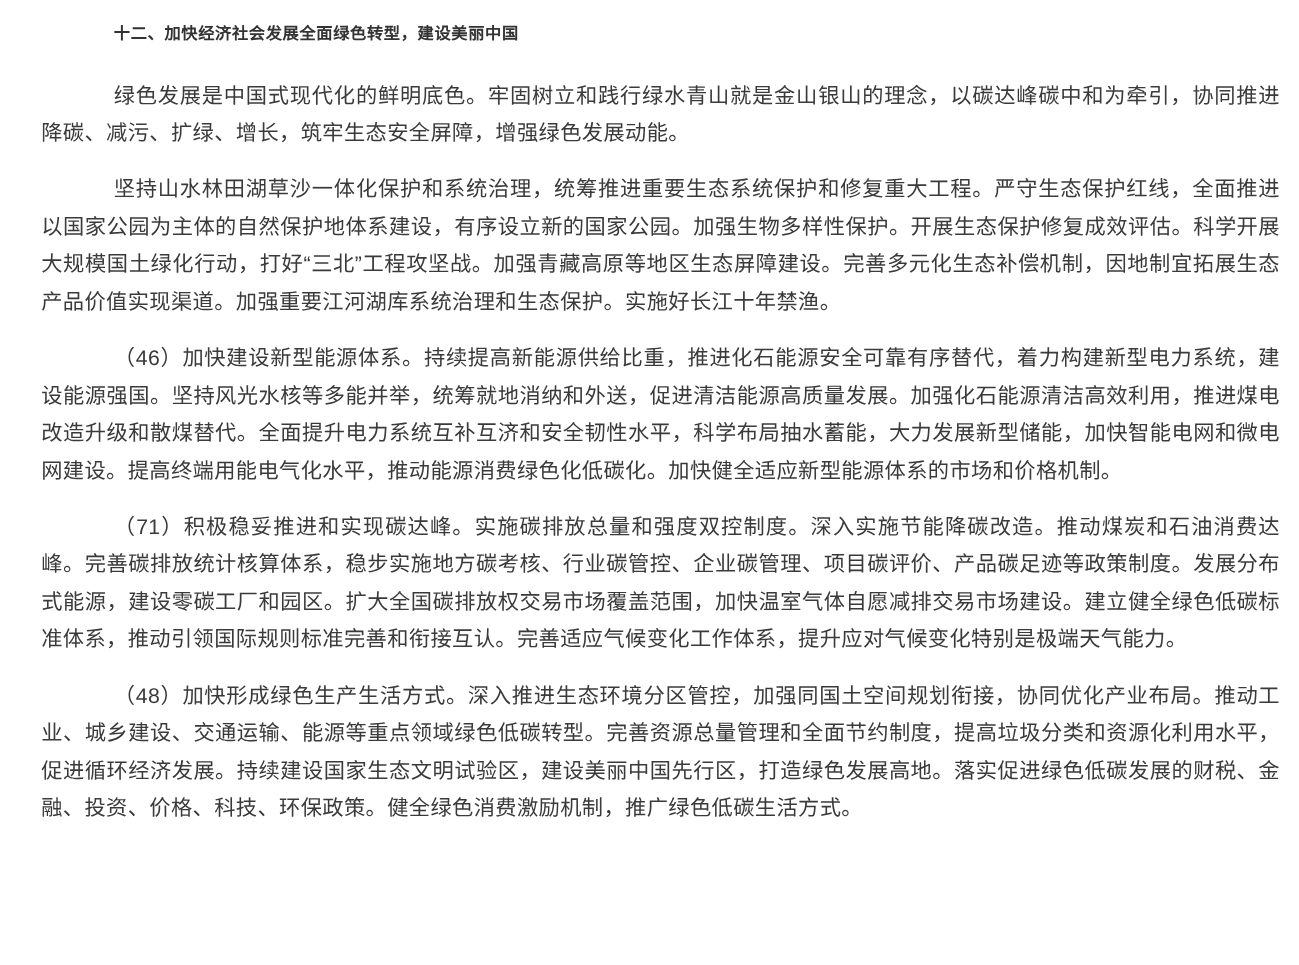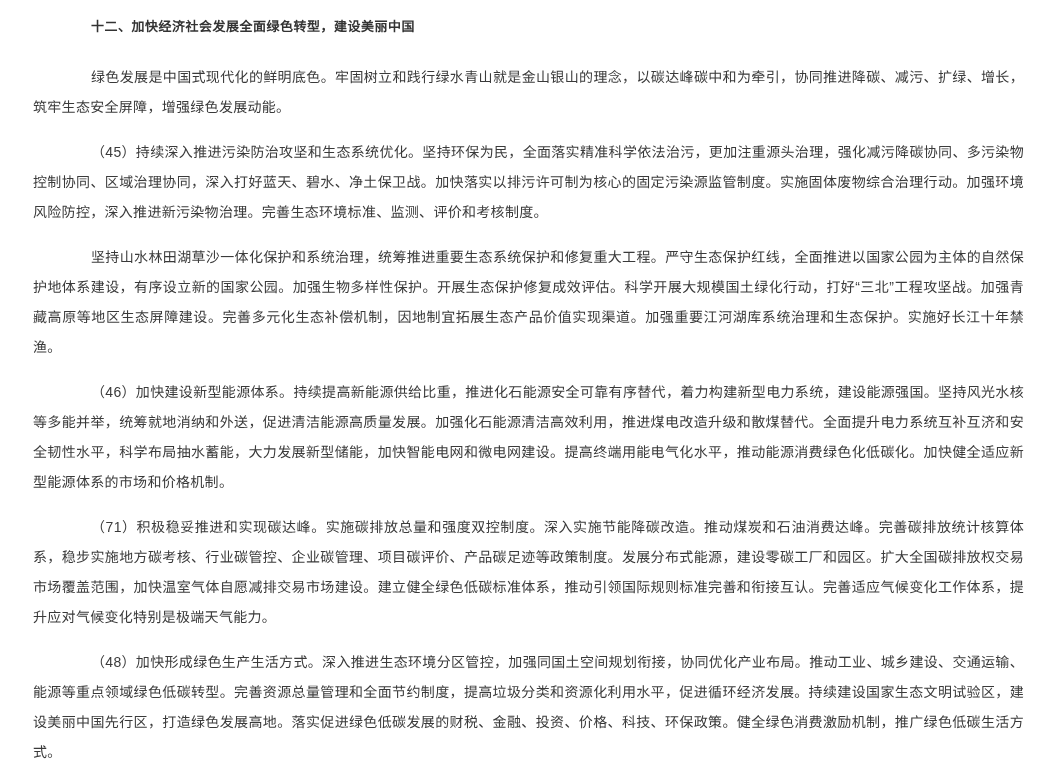--- a/index.html
+++ b/index.html
@@ -21,39 +21,38 @@
   .doc h2 {
     font-size: 13px;
     line-height: 28px;
     font-weight: bold;
     margin: 0 0 21px 0;
     text-indent: 58px;
     color: #333333;
     letter-spacing: 0.5px;
   }
   .doc p {
-    font-size: 14px;
+    font-size: 17px;
     line-height: 30px;
     margin: 0 0 15px 0;
     text-align: justify;
     text-justify: inter-ideograph;
     text-indent: 58px;
     letter-spacing: 0.3px;
     word-break: break-all;
   }
 </style>
 </head>
 <body>
 
 <div class="doc">
   <h2>十二、加快经济社会发展全面绿色转型，建设美丽中国</h2>
 
   <p>绿色发展是中国式现代化的鲜明底色。牢固树立和践行绿水青山就是金山银山的理念，以碳达峰碳中和为牵引，协同推进降碳、减污、扩绿、增长，筑牢生态安全屏障，增强绿色发展动能。</p>
 
-  <p>（45）持续深入推进污染防治攻坚和生态系统优化。坚持环保为民，全面落实精准科学依法治污，更加注重源头治理，强化减污降碳协同、多污染物控制协同、区域治理协同，深入打好蓝天、碧水、净土保卫战。加快落实以排污许可制为核心的固定污染源监管制度。实施固体废物综合治理行动。加强环境风险防控，深入推进新污染物治理。完善生态环境标准、监测、评价和考核制度。</p>
 
   <p>坚持山水林田湖草沙一体化保护和系统治理，统筹推进重要生态系统保护和修复重大工程。严守生态保护红线，全面推进以国家公园为主体的自然保护地体系建设，有序设立新的国家公园。加强生物多样性保护。开展生态保护修复成效评估。科学开展大规模国土绿化行动，打好“三北”工程攻坚战。加强青藏高原等地区生态屏障建设。完善多元化生态补偿机制，因地制宜拓展生态产品价值实现渠道。加强重要江河湖库系统治理和生态保护。实施好长江十年禁渔。</p>
 
   <p>（46）加快建设新型能源体系。持续提高新能源供给比重，推进化石能源安全可靠有序替代，着力构建新型电力系统，建设能源强国。坚持风光水核等多能并举，统筹就地消纳和外送，促进清洁能源高质量发展。加强化石能源清洁高效利用，推进煤电改造升级和散煤替代。全面提升电力系统互补互济和安全韧性水平，科学布局抽水蓄能，大力发展新型储能，加快智能电网和微电网建设。提高终端用能电气化水平，推动能源消费绿色化低碳化。加快健全适应新型能源体系的市场和价格机制。</p>
 
   <p>（71）积极稳妥推进和实现碳达峰。实施碳排放总量和强度双控制度。深入实施节能降碳改造。推动煤炭和石油消费达峰。完善碳排放统计核算体系，稳步实施地方碳考核、行业碳管控、企业碳管理、项目碳评价、产品碳足迹等政策制度。发展分布式能源，建设零碳工厂和园区。扩大全国碳排放权交易市场覆盖范围，加快温室气体自愿减排交易市场建设。建立健全绿色低碳标准体系，推动引领国际规则标准完善和衔接互认。完善适应气候变化工作体系，提升应对气候变化特别是极端天气能力。</p>
 
   <p>（48）加快形成绿色生产生活方式。深入推进生态环境分区管控，加强同国土空间规划衔接，协同优化产业布局。推动工业、城乡建设、交通运输、能源等重点领域绿色低碳转型。完善资源总量管理和全面节约制度，提高垃圾分类和资源化利用水平，促进循环经济发展。持续建设国家生态文明试验区，建设美丽中国先行区，打造绿色发展高地。落实促进绿色低碳发展的财税、金融、投资、价格、科技、环保政策。健全绿色消费激励机制，推广绿色低碳生活方式。</p>
 </div>
 

